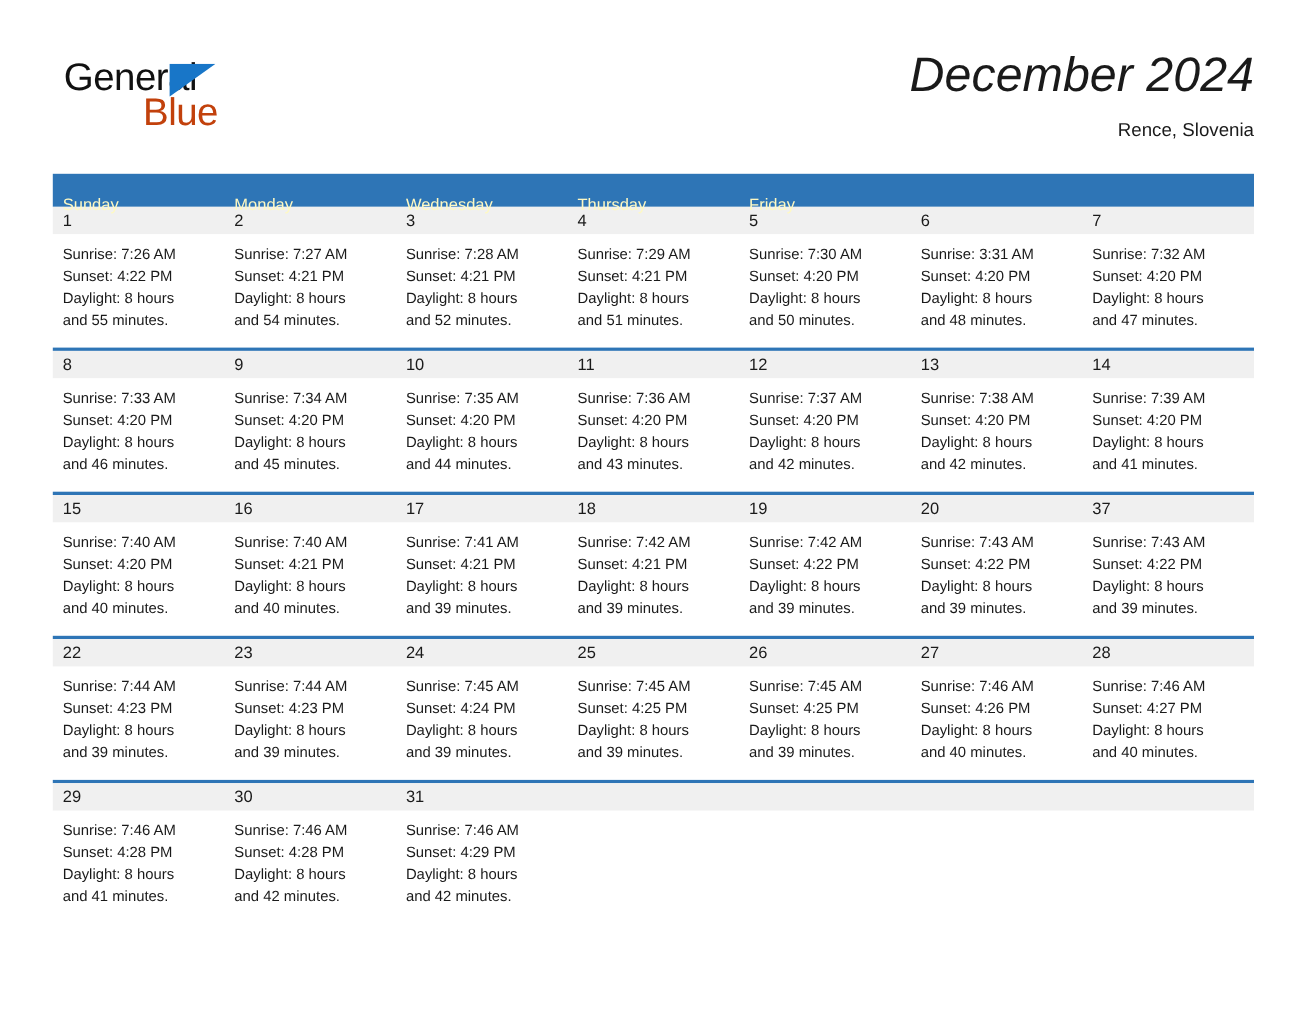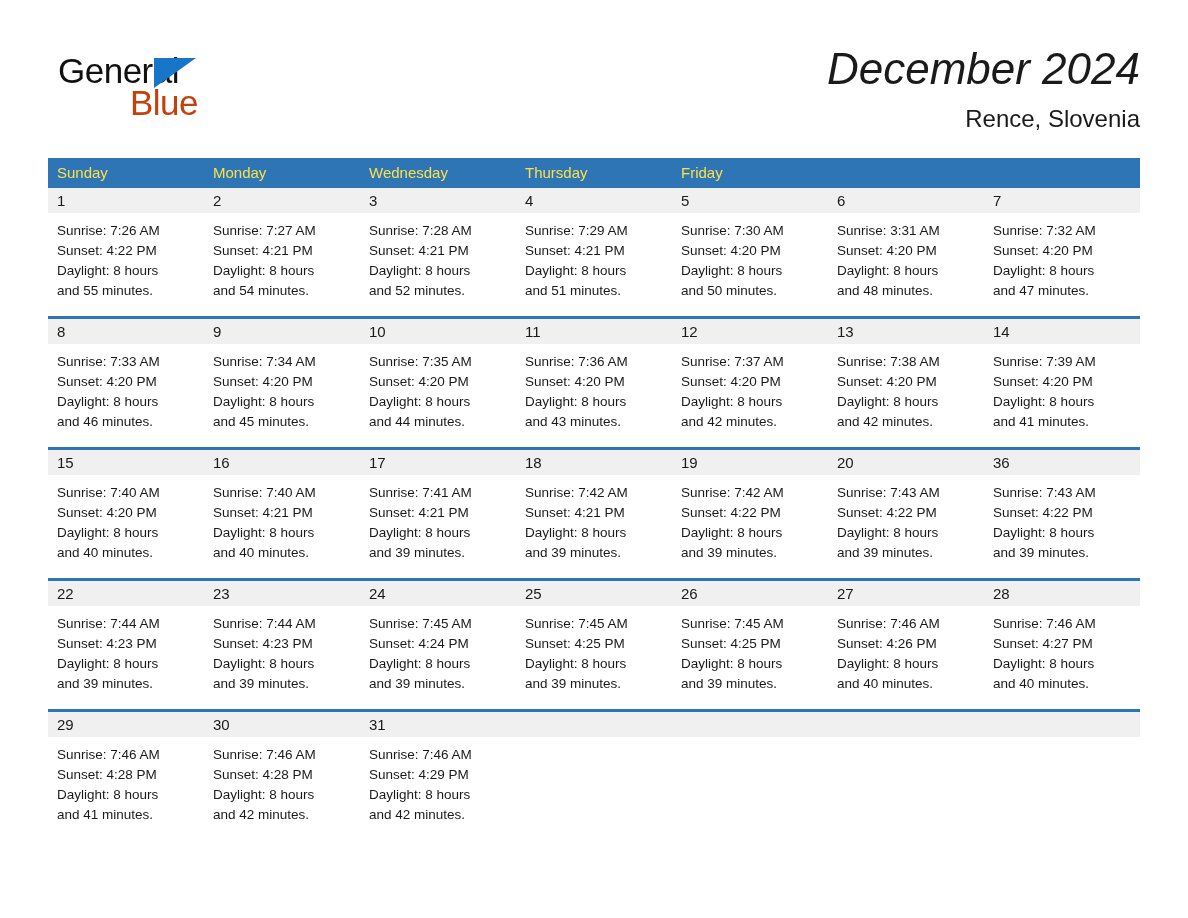--- a/index.html
+++ b/index.html
@@ -75,21 +75,21 @@
   .cal-title {
     font-size: 44px;
     line-height: 50px;
     color: #1a1a1a;
     font-weight: normal;
     letter-spacing: 0px;
     white-space: nowrap;
     font-style: italic;
   }
   .cal-subtitle {
-    font-size: 24px;
+    font-size: 17px;
     line-height: 30px;
     color: #1a1a1a;
     margin-top: 10px;
     white-space: nowrap;
   }
 
   
   .calendar {
     position: absolute;
     left: 48px;
@@ -100,22 +100,22 @@
   .dow-row {
     display: flex;
     width: 1092px;
     height: 30px;
     background: #2e75b6;
   }
   .dow-cell {
     width: 156px;
     height: 30px;
     box-sizing: border-box;
-    padding: 5px 0 0 9px;
-    color: #fde047;
+    padding: 19px 0 0 9px;
+    color: #fef9c3;
     font-size: 15px;
     line-height: 20px;
     white-space: nowrap;
   }
 
   .week {
     width: 1092px;
     border-top: 3px solid #2e75b6;
     margin-top: 7px;
   }
@@ -305,21 +305,21 @@
     </div>
 
     <div class="week">
       <div class="week-dates">
         <div class="date-cell">15</div>
         <div class="date-cell">16</div>
         <div class="date-cell">17</div>
         <div class="date-cell">18</div>
         <div class="date-cell">19</div>
         <div class="date-cell">20</div>
-        <div class="date-cell">36</div>
+        <div class="date-cell">37</div>
       </div>
       <div class="week-body">
         <div class="info-cell">
           <div class="info-line">Sunrise: 7:40 AM</div>
           <div class="info-line">Sunset: 4:20 PM</div>
           <div class="info-line">Daylight: 8 hours</div>
           <div class="info-line">and 40 minutes.</div>
         </div>
         <div class="info-cell">
           <div class="info-line">Sunrise: 7:40 AM</div>

